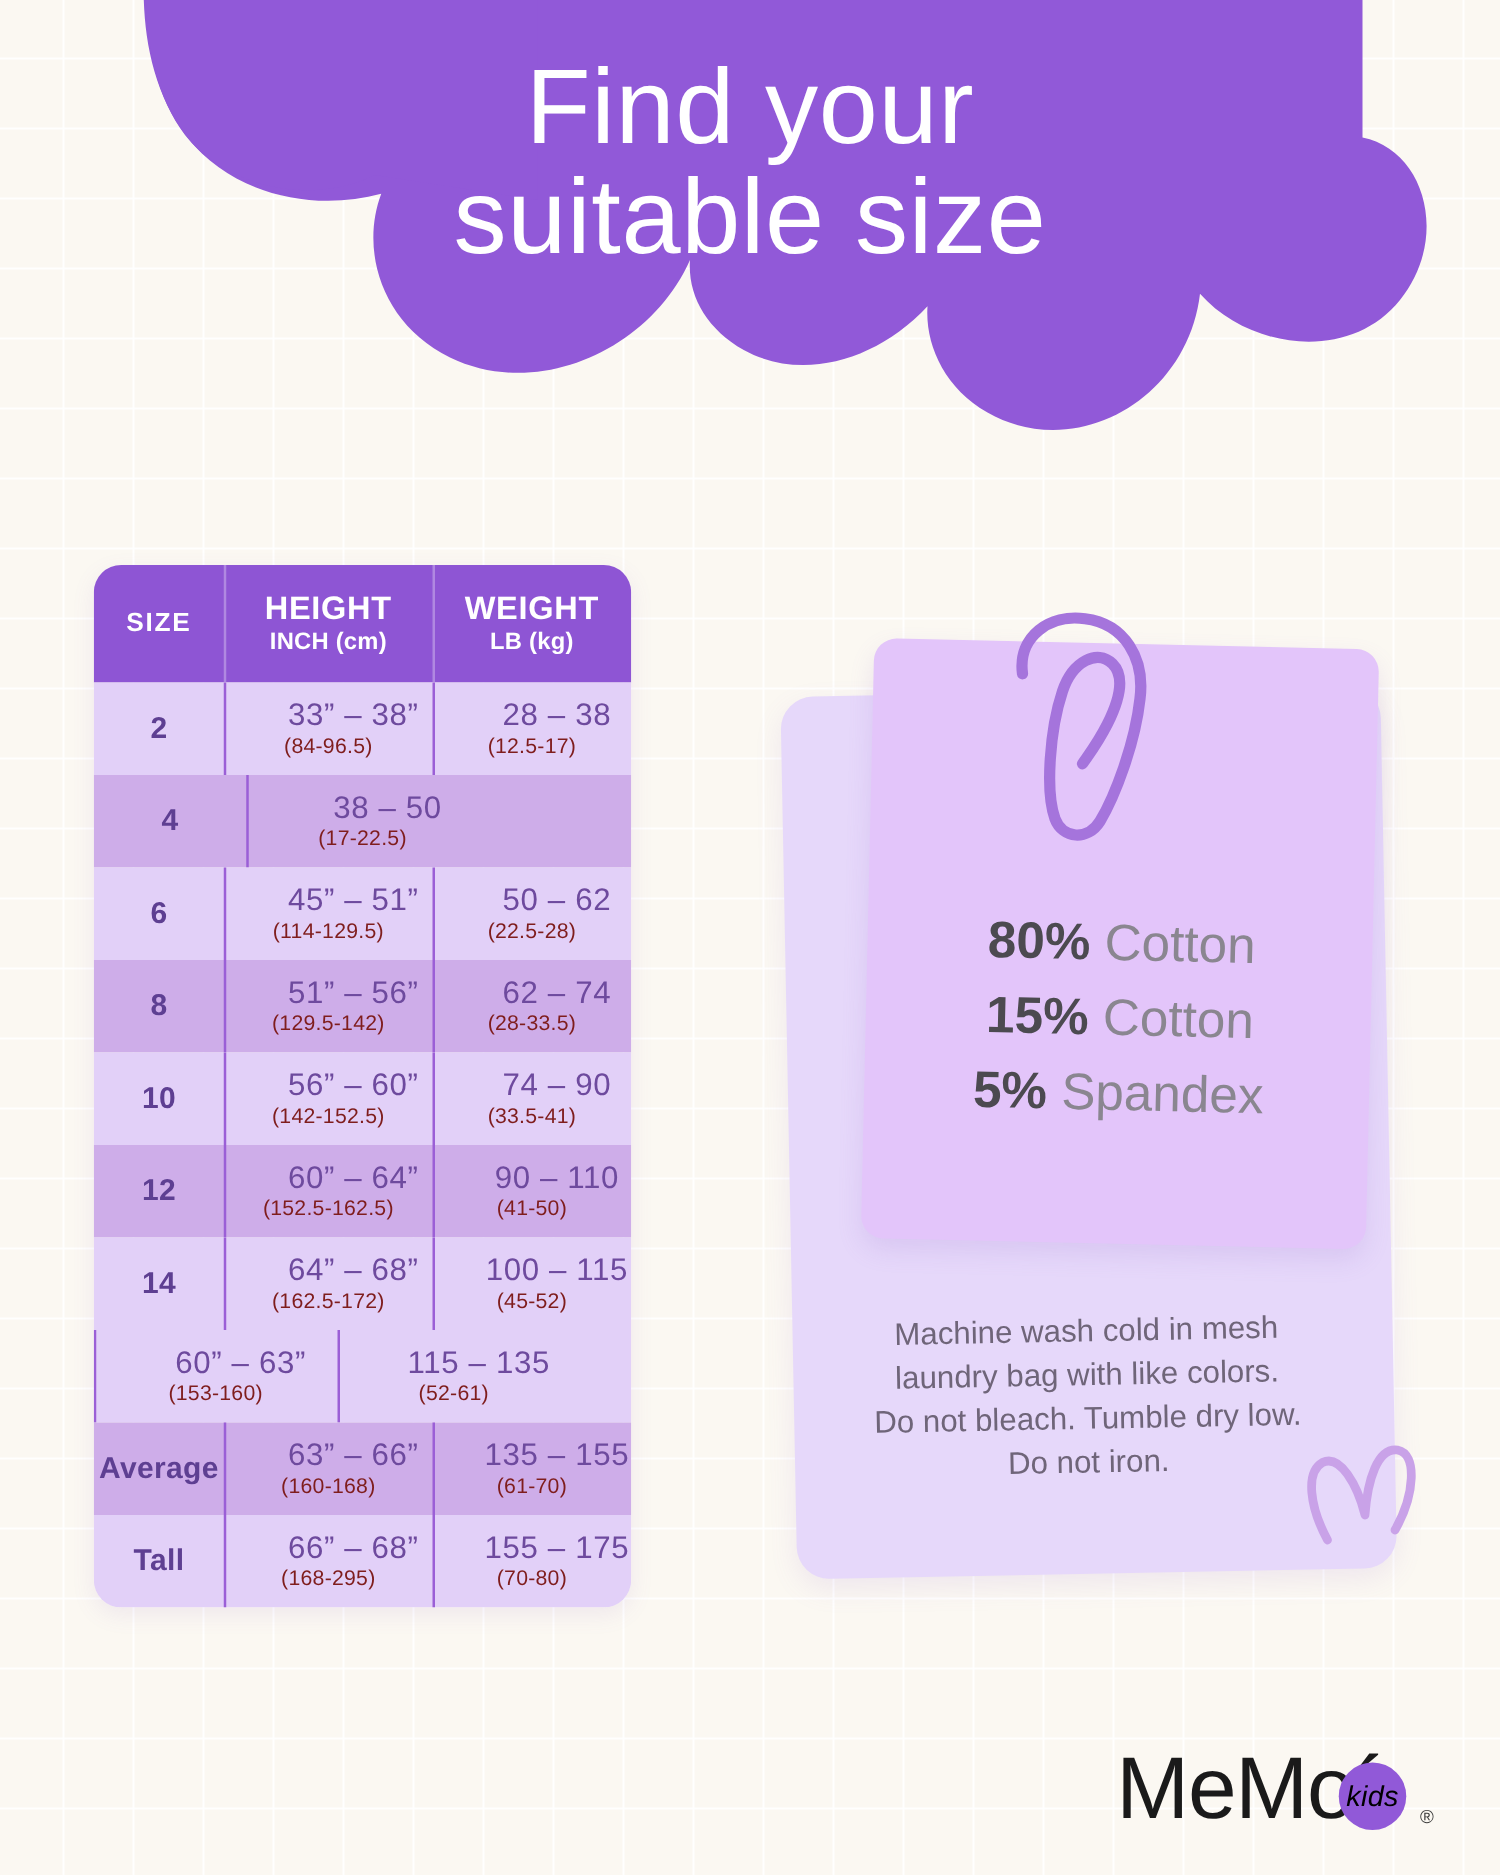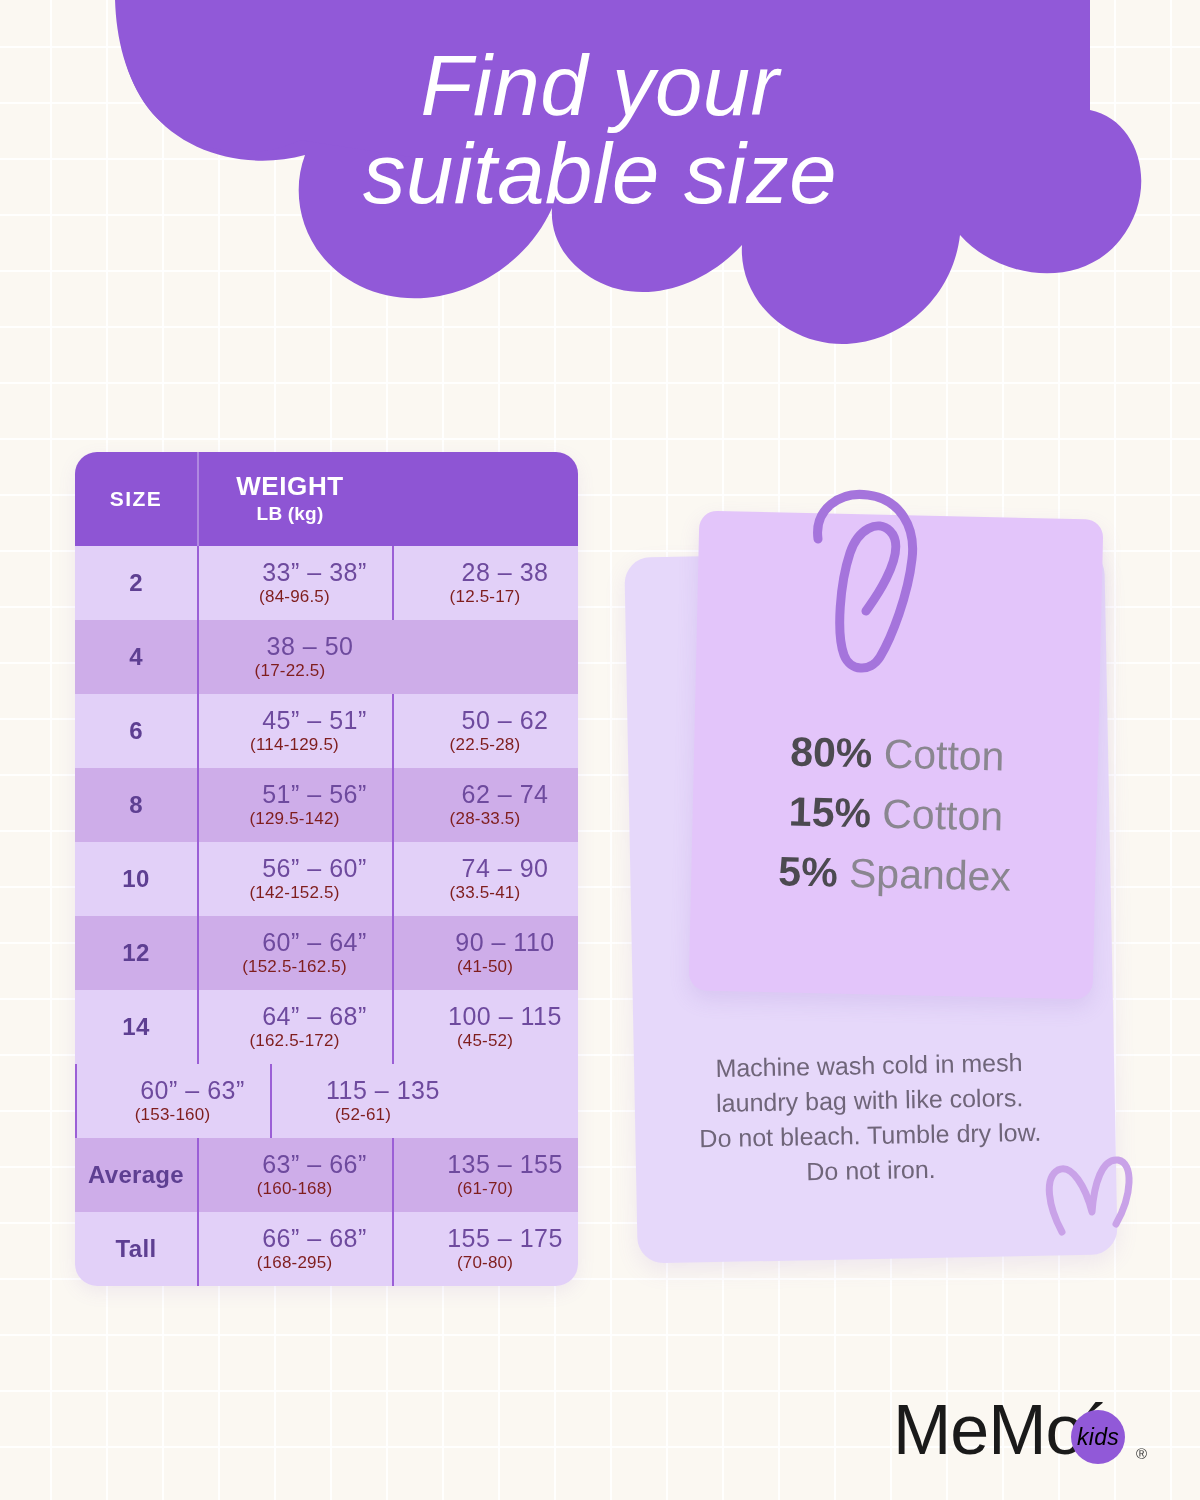--- a/index.html
+++ b/index.html
@@ -34,28 +34,27 @@
     position:absolute;
     left:140px; top:42px;
     width:920px;
     text-align:center;
     color:#FFFFFF;
     font-size:85px;
     line-height:1.04;
     font-weight:300;
     letter-spacing:0.5px;
     white-space:pre-line;
-    font-style:italic;
   }
 
   
   #size-table {
     position:absolute;
     left:75px; top:452px;
-    width:503px;
+    width:430px;
     border-radius:22px;
     overflow:hidden;
     box-shadow:0 6px 18px rgba(140,100,200,0.10);
   }
 
   .trow { display:flex; width:100%; position:relative; }
 
   .thead { background:#8E55D4; height:94px; }
   .thead .tcell {
     color:#FFFFFF;
@@ -223,20 +222,24 @@
 
   <div id="cloud-title">Find your
 suitable size</div>
 
   <div id="size-table">
 
     <div class="trow thead">
       <div class="tcell col-size">
         <div class="th-size">SIZE</div>
       </div>
+      <div class="tcell col-height">
+        <div class="th-main">HEIGHT</div>
+        <div class="th-sub">INCH (cm)</div>
+      </div>
       <div class="tcell col-weight">
         <div class="th-main">WEIGHT</div>
         <div class="th-sub">LB (kg)</div>
       </div>
     </div>
 
     <div id="tbody">
         <div class="trow tbody-row row-a">
           <div class="tcell col-size">
             <div class="cell-label">2</div>

